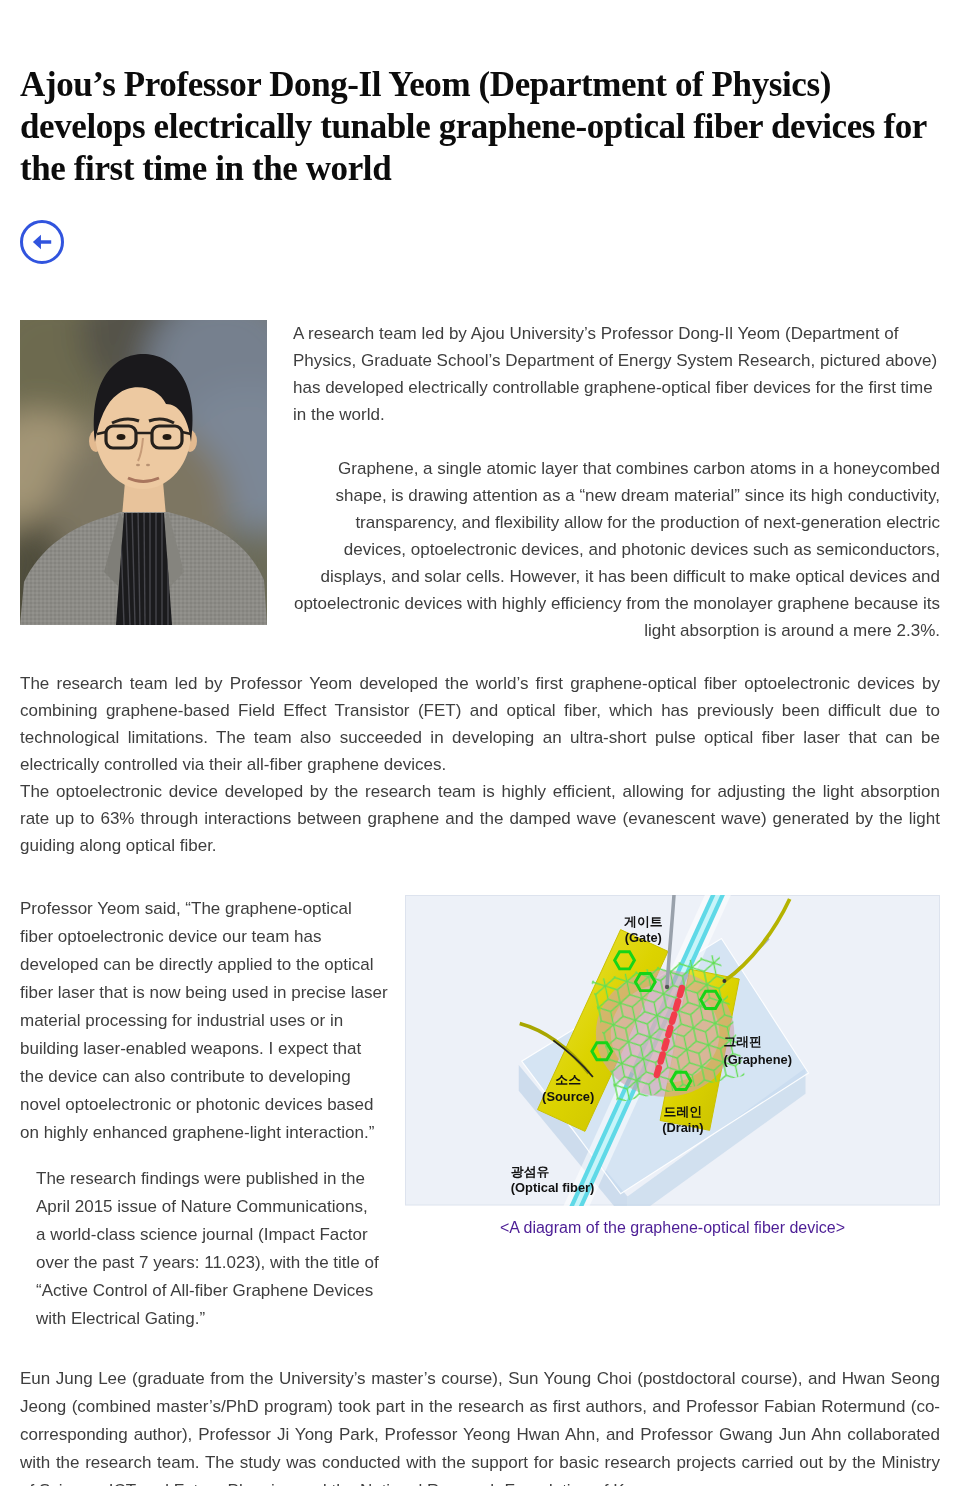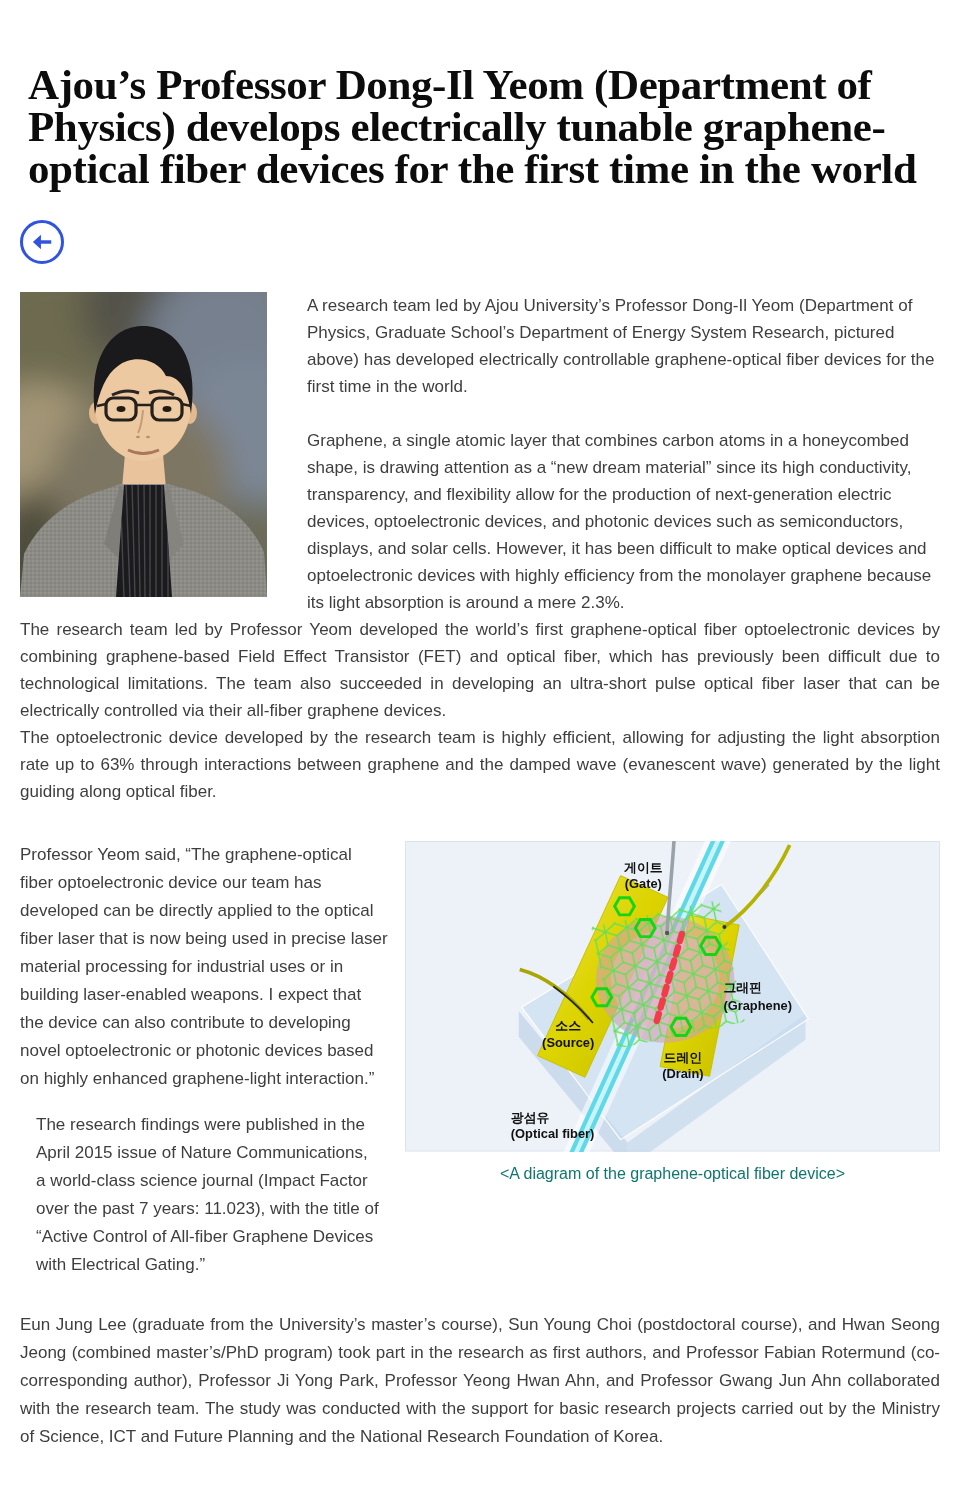--- a/index.html
+++ b/index.html
@@ -1,43 +1,43 @@
 <!DOCTYPE html>
 <html lang="en"><head>
 <meta charset="utf-8">
 <style>
   html,body{margin:0;padding:0;background:#fff;}
   body{width:960px;font-family:"Liberation Sans","DejaVu Sans",sans-serif;color:#3e3e3e;}
   .page{padding:0 20px 40px 20px;box-sizing:border-box;}
 
-  .title{margin:64px 0 0 8px;font-family:"Liberation Serif","DejaVu Serif",serif;
-         font-weight:700;font-size:43px;line-height:42px;letter-spacing:-0.4px;color:#0c0c0c;}
+  .title{margin:64px 0 0 0;font-family:"Liberation Serif","DejaVu Serif",serif;
+         font-weight:700;font-size:35px;line-height:42px;letter-spacing:-0.4px;color:#0c0c0c;}
 
   .back-btn{margin-top:30px;width:44px;height:44px;border:3.5px solid #3154de;border-radius:50%;
             display:flex;align-items:center;justify-content:center;background:#fff;cursor:pointer;
             padding:0;box-sizing:border-box;}
   .back-btn svg{width:26px;height:26px;display:block;}
 
-  .intro{display:flex;margin-top:28px;gap:14px;}
+  .intro{display:flex;margin-top:56px;}
   .photo{width:247px;height:305px;flex:0 0 247px;}
   .photo svg{display:block;width:247px;height:305px;}
   .intro-text{margin-left:26px;font-size:17px;line-height:27px;hyphens:auto;}
   .intro-text p{margin:0 0 27px 0;}
-  .intro-text p:last-child{margin-bottom:0;}
-
-  .body-block{font-size:17px;line-height:27px;text-align:justify;hyphens:auto;}
+  .intro-text p:last-child{margin-bottom:0;text-align:right;}
+
+  .body-block{margin-top:26px;font-size:17px;line-height:27px;text-align:justify;hyphens:auto;}
   .body-block p{margin:0;}
 
   .two-col{display:flex;margin-top:36px;}
   .left-col{flex:0 0 381px;font-size:17px;line-height:28px;hyphens:auto;}
   .left-col .quote{margin:0 12px 18px 0;}
   .left-col .published{margin:16px;}
   .right-col{flex:1;margin-left:4px;min-width:0;}
   .figure svg{width:100%;height:auto;display:block;}
-  .caption{text-align:center;font-size:16px;color:#0f766e;margin-top:13px;}
+  .caption{text-align:center;font-size:16px;color:#4c1d95;margin-top:13px;}
 
   .credits{margin-top:16px;font-size:17px;line-height:28px;text-align:justify;hyphens:auto;}
   .credits p{margin:0;}
 
   .fig-label{font-family:"Liberation Sans","DejaVu Sans",sans-serif;font-weight:700;font-size:13px;fill:#111;}
 </style>
 </head>
 <body>
 
 <div class="page">

